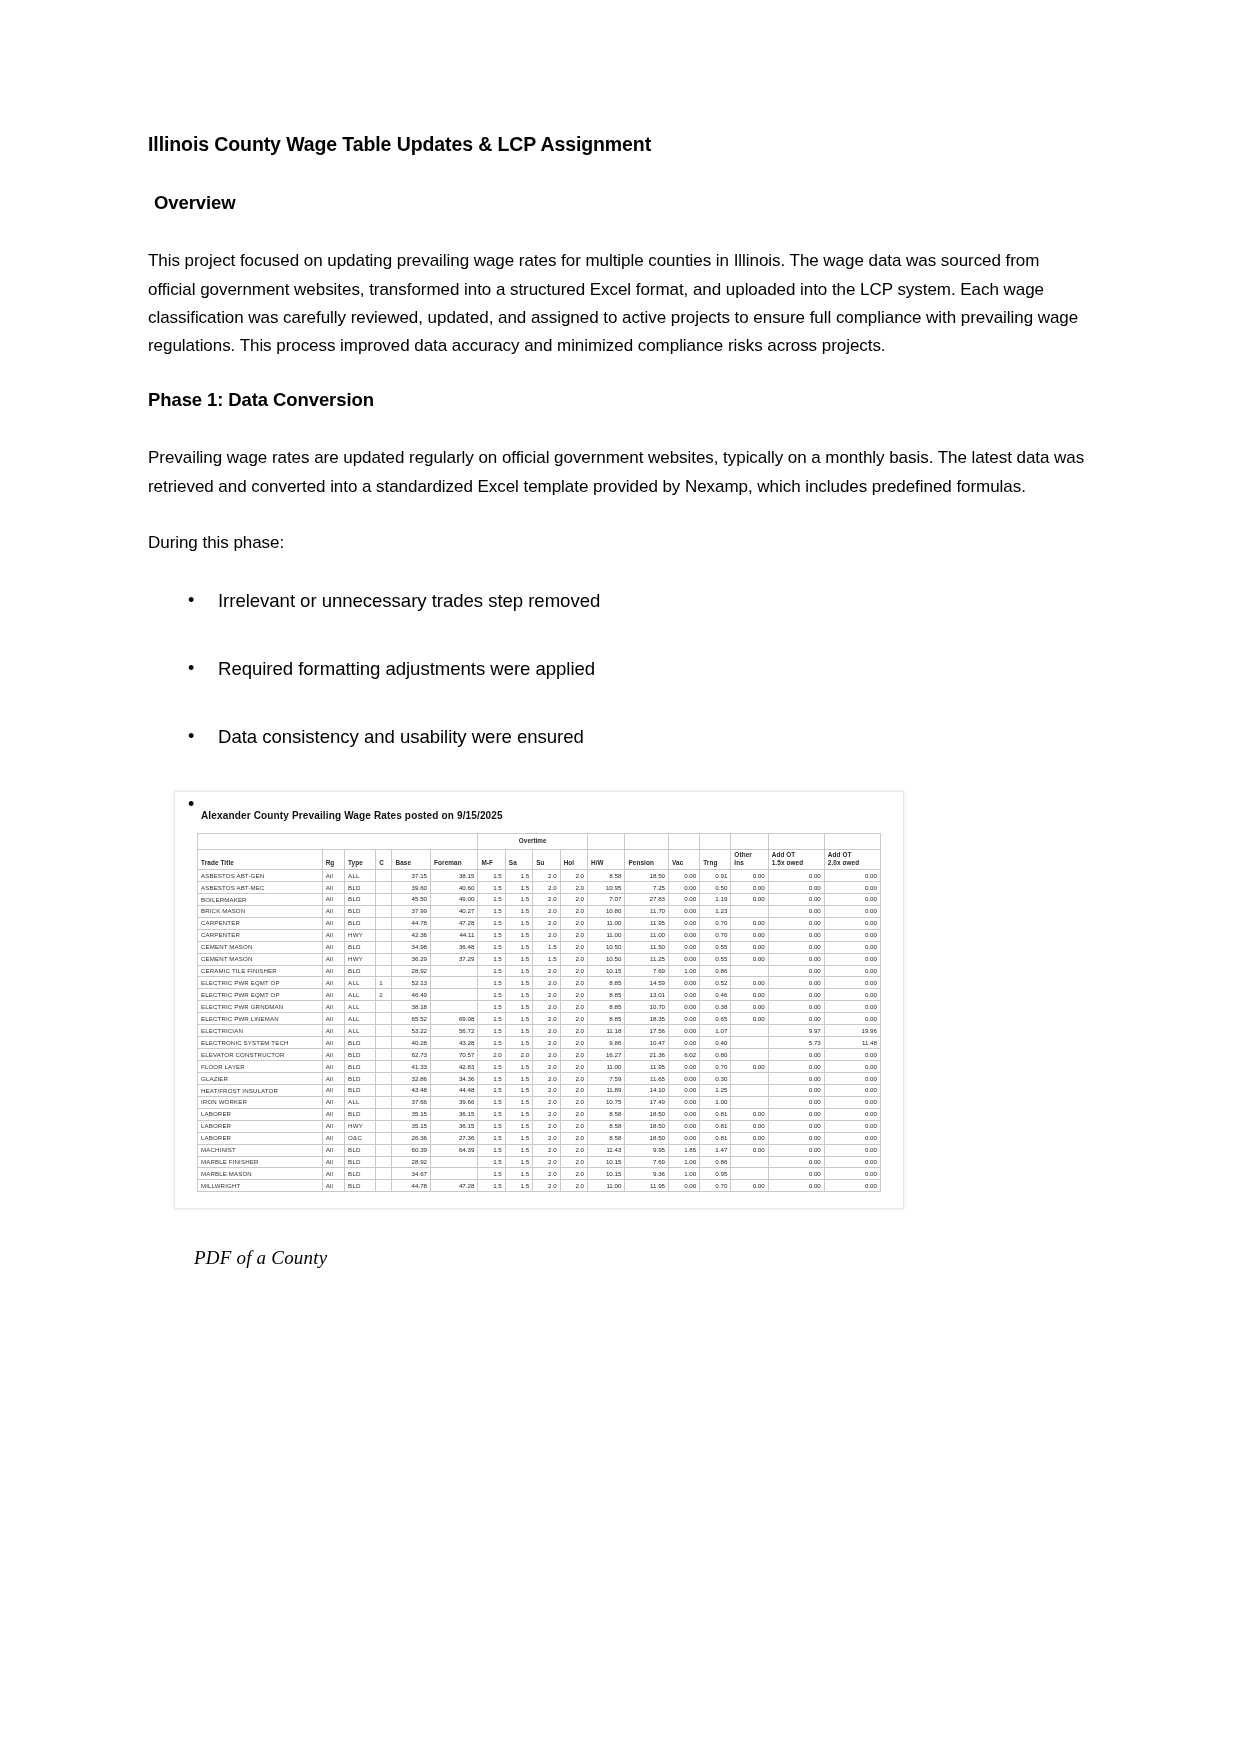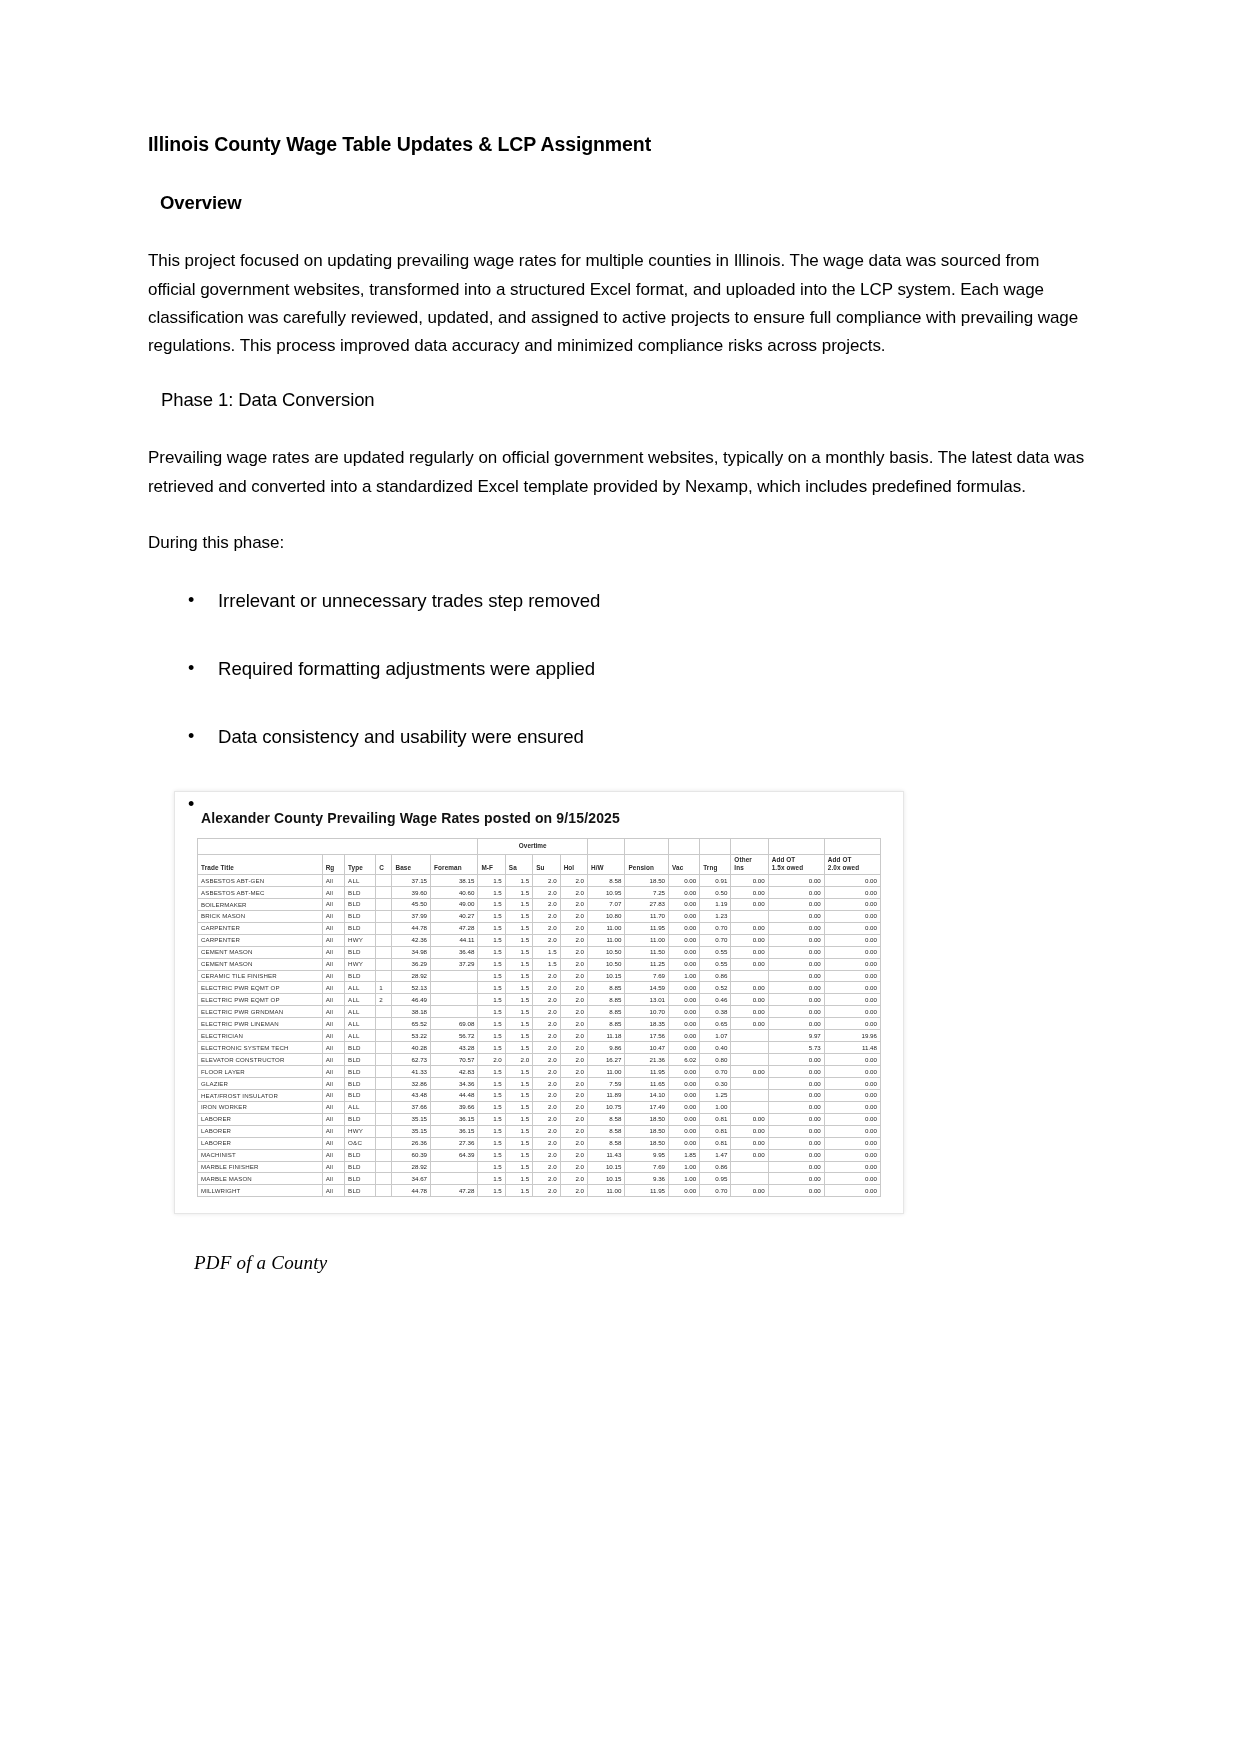--- a/index.html
+++ b/index.html
@@ -25,28 +25,28 @@
   .doc-title {
     font-size: 19.5px;
     font-weight: bold;
     letter-spacing: -0.1px;
     margin: 0 0 34px 0;
     line-height: 1.3;
   }
   h2.section {
     font-size: 18.5px;
     font-weight: bold;
-    margin: 0 0 32px 12px;
+    margin: 0 0 32px 6px;
     line-height: 1.3;
     letter-spacing: -0.1px;
   }
   h3.subsection {
     font-size: 18.5px;
-    font-weight: normal;
-    margin: 0 0 32px 13px;
+    font-weight: bold;
+    margin: 0 0 32px 0;
     line-height: 1.3;
     letter-spacing: -0.1px;
   }
   p.body {
     font-size: 17px;
     line-height: 1.66;
     margin: 0 8px 28px 0;
     letter-spacing: -0.05px;
   }
   p.body.tight { margin-bottom: 30px; }
@@ -76,21 +76,21 @@
   }
   .figure-frame {
     width: 730px;
     background: #ffffff;
     border: 1px solid #e6e6e6;
     box-shadow: 0 0 4px rgba(0,0,0,0.10);
     padding: 18px 22px 16px 22px;
     box-sizing: border-box;
   }
   .wt-title {
-    font-size: 14px;
+    font-size: 10px;
     font-weight: bold;
     color: #111;
     margin: 0 0 12px 4px;
     letter-spacing: 0.15px;
   }
   table.wagetable {
     border-collapse: collapse;
     width: 100%;
     table-layout: fixed;
     font-size: 6.2px;

